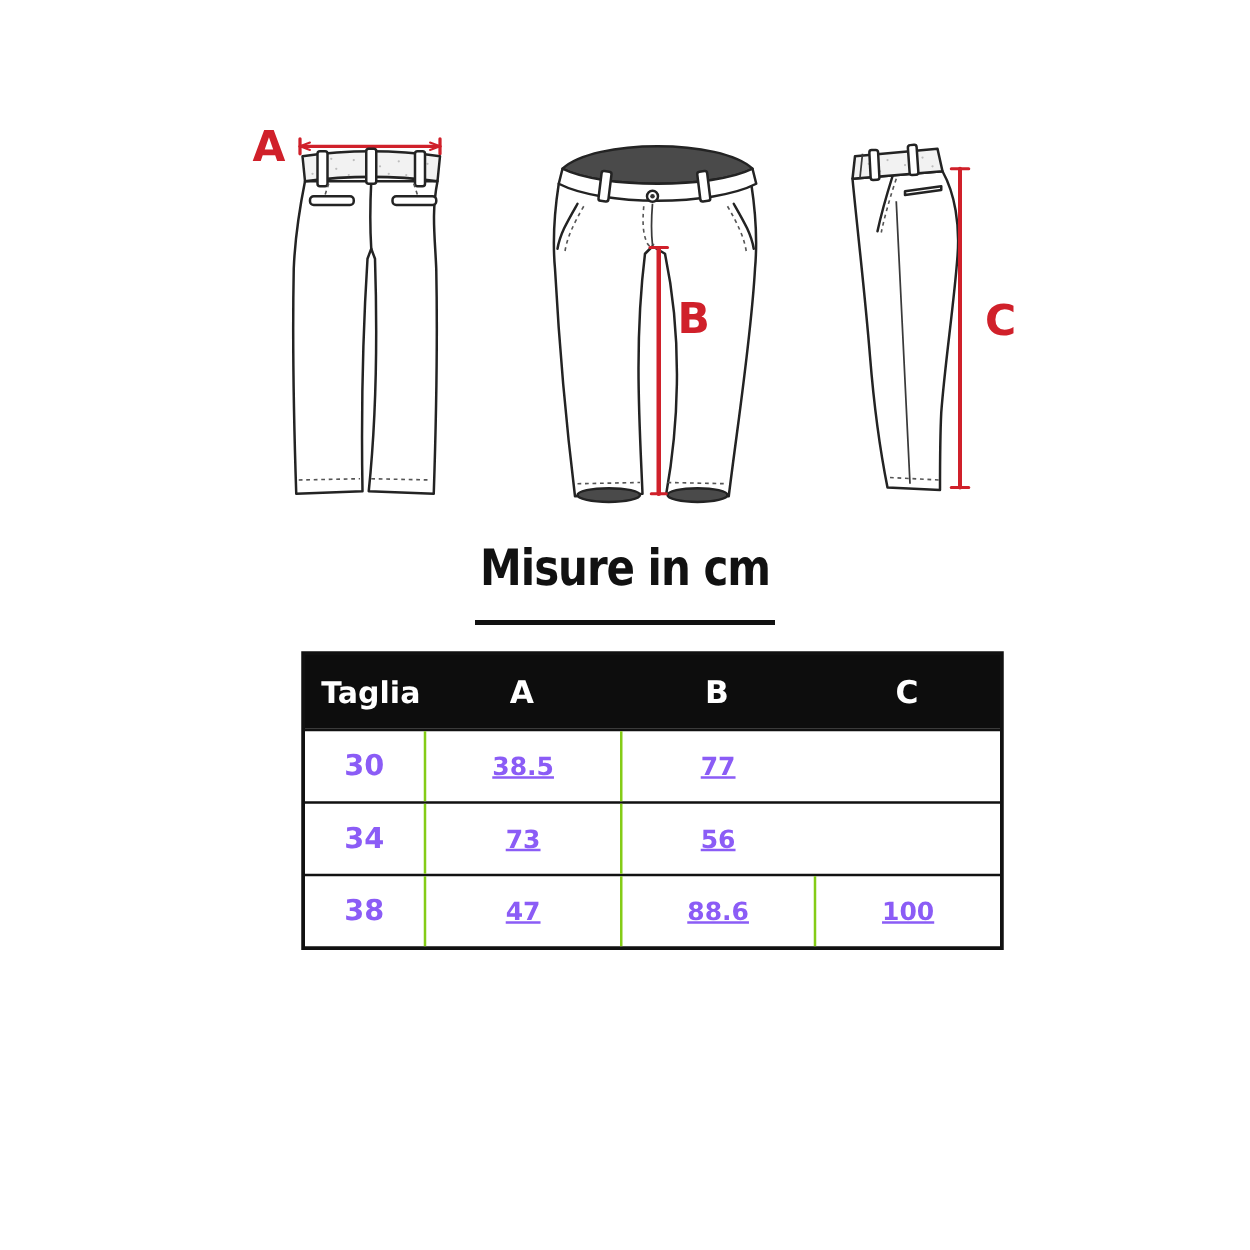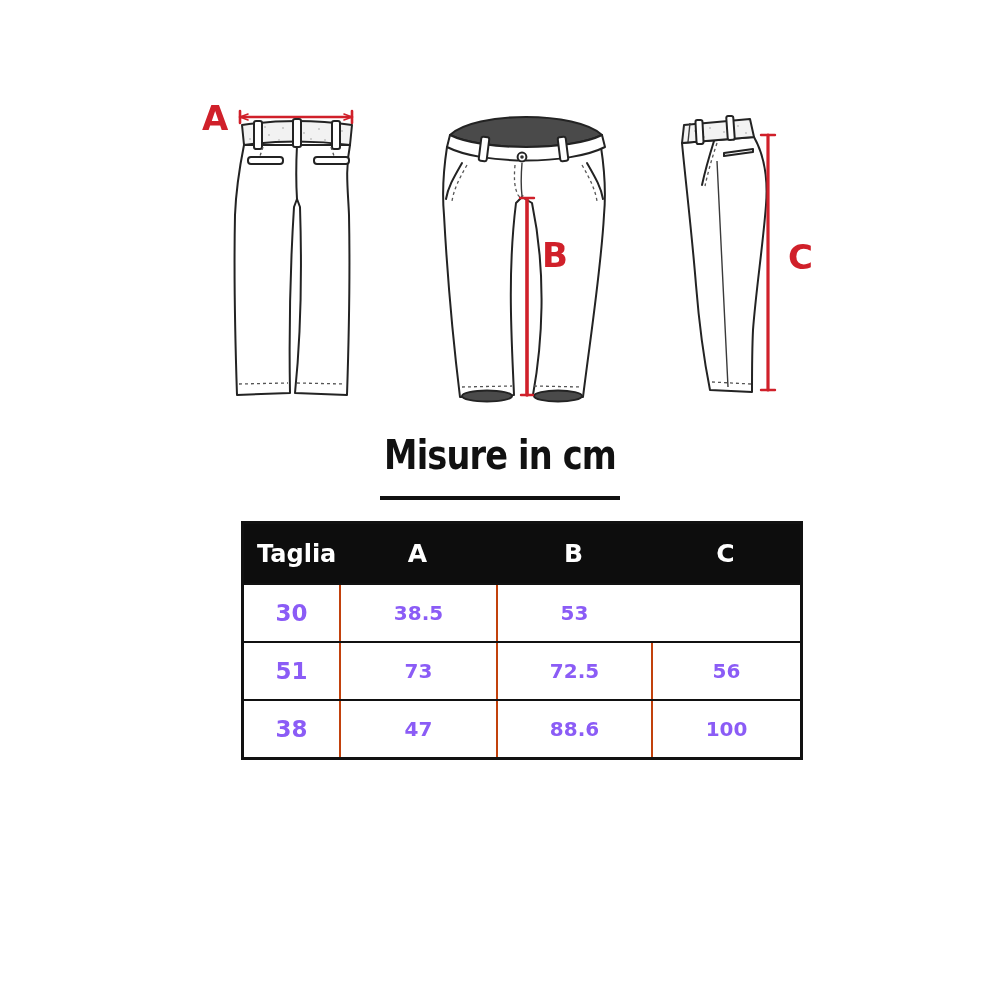--- a/index.html
+++ b/index.html
@@ -74,21 +74,21 @@
   .t-body-row { height: 58px; border-top: 2px solid #111111; }
   .t-cell {
     display: flex;
     align-items: center;
     justify-content: center;
     font-weight: 700;
     color: #8b5cf6;
     font-size: 20px;
     font-family: "DejaVu Sans", "Liberation Sans", sans-serif;
   }
-  .t-body-row .t-cell + .t-cell { border-left: 2px solid #c2410c; }
+  .t-body-row .t-cell + .t-cell { border-left: 2px solid #84cc16; text-decoration: underline; }
   .t-cell.col-head {
     font-size: 25px;
     font-weight: 800;
     color: var(--header-text);
   }
   .t-cell.taglia-head {
     justify-content: flex-start;
     padding-left: 13px;
     font-size: 24px;
   }
@@ -238,26 +238,25 @@
   <div class="size-table">
     <div class="t-row t-header">
       <div class="t-cell col-head taglia-head">Taglia</div>
       <div class="t-cell col-head">A</div>
       <div class="t-cell col-head">B</div>
       <div class="t-cell col-head">C</div>
     </div>
     <div class="t-row t-body-row">
       <div class="t-cell size-cell">30</div>
       <div class="t-cell">38.5</div>
-      <div class="t-cell">53</div>
+      <div class="t-cell">77</div>
     </div>
     <div class="t-row t-body-row">
-      <div class="t-cell size-cell">51</div>
+      <div class="t-cell size-cell">34</div>
       <div class="t-cell">73</div>
-      <div class="t-cell">72.5</div>
       <div class="t-cell">56</div>
     </div>
     <div class="t-row t-body-row">
       <div class="t-cell size-cell">38</div>
       <div class="t-cell">47</div>
       <div class="t-cell">88.6</div>
       <div class="t-cell">100</div>
     </div>
   </div>
 

